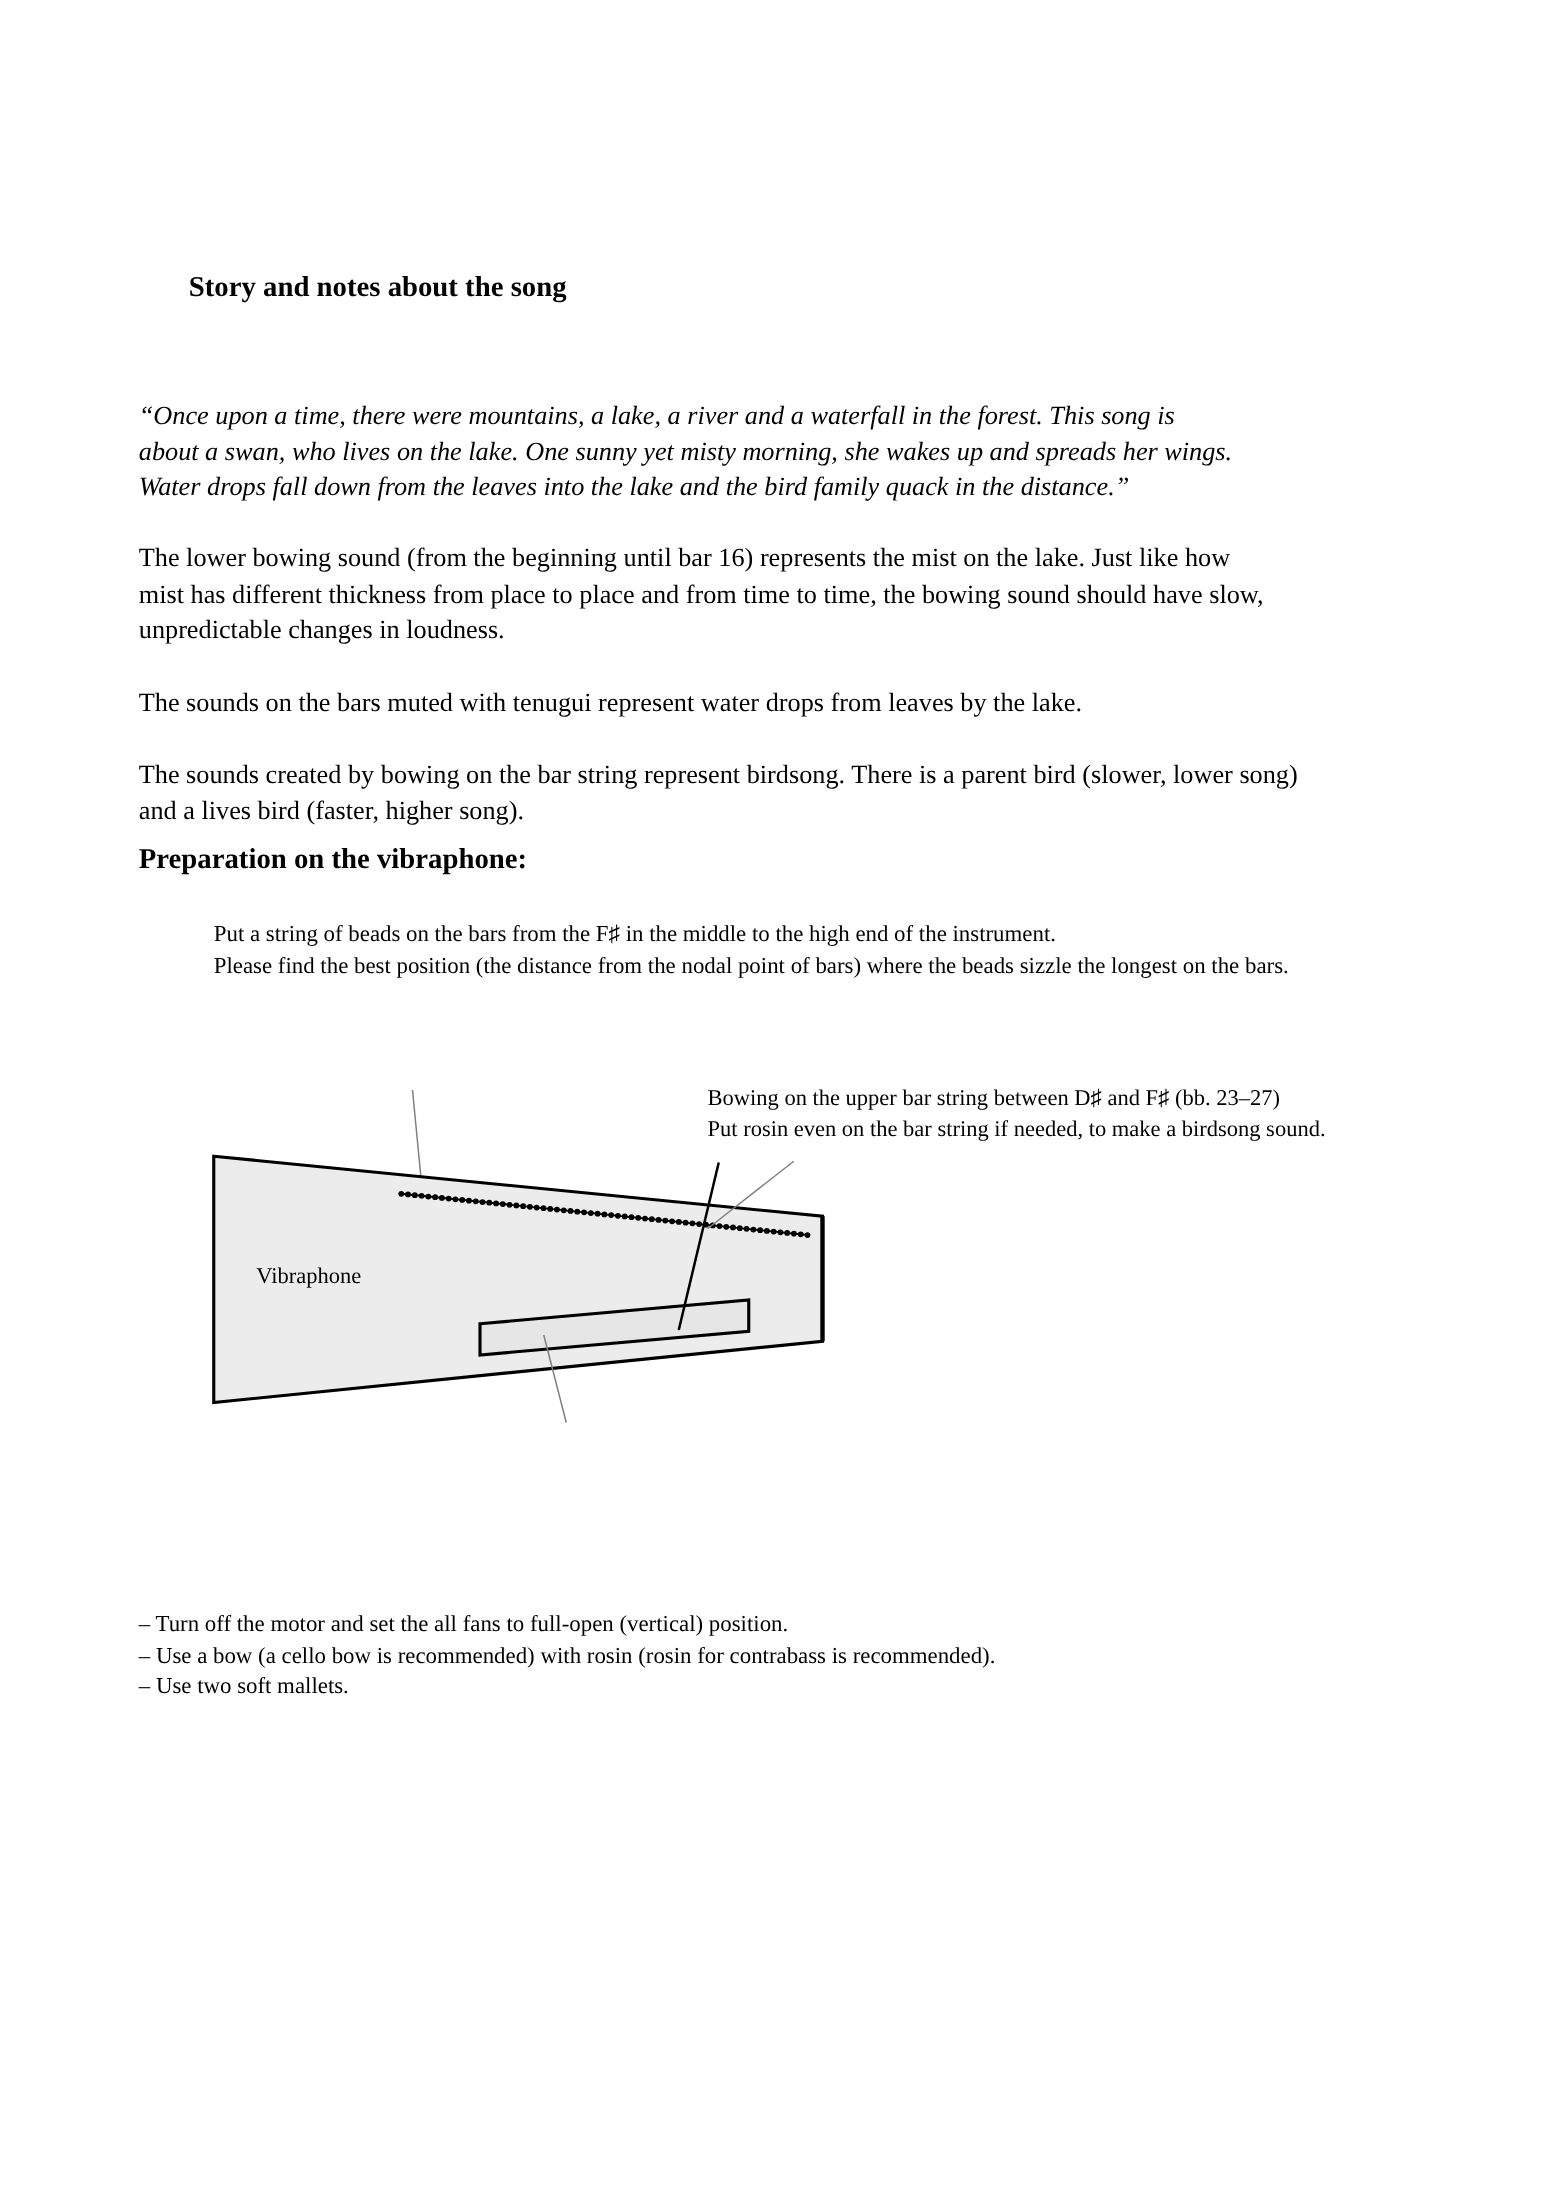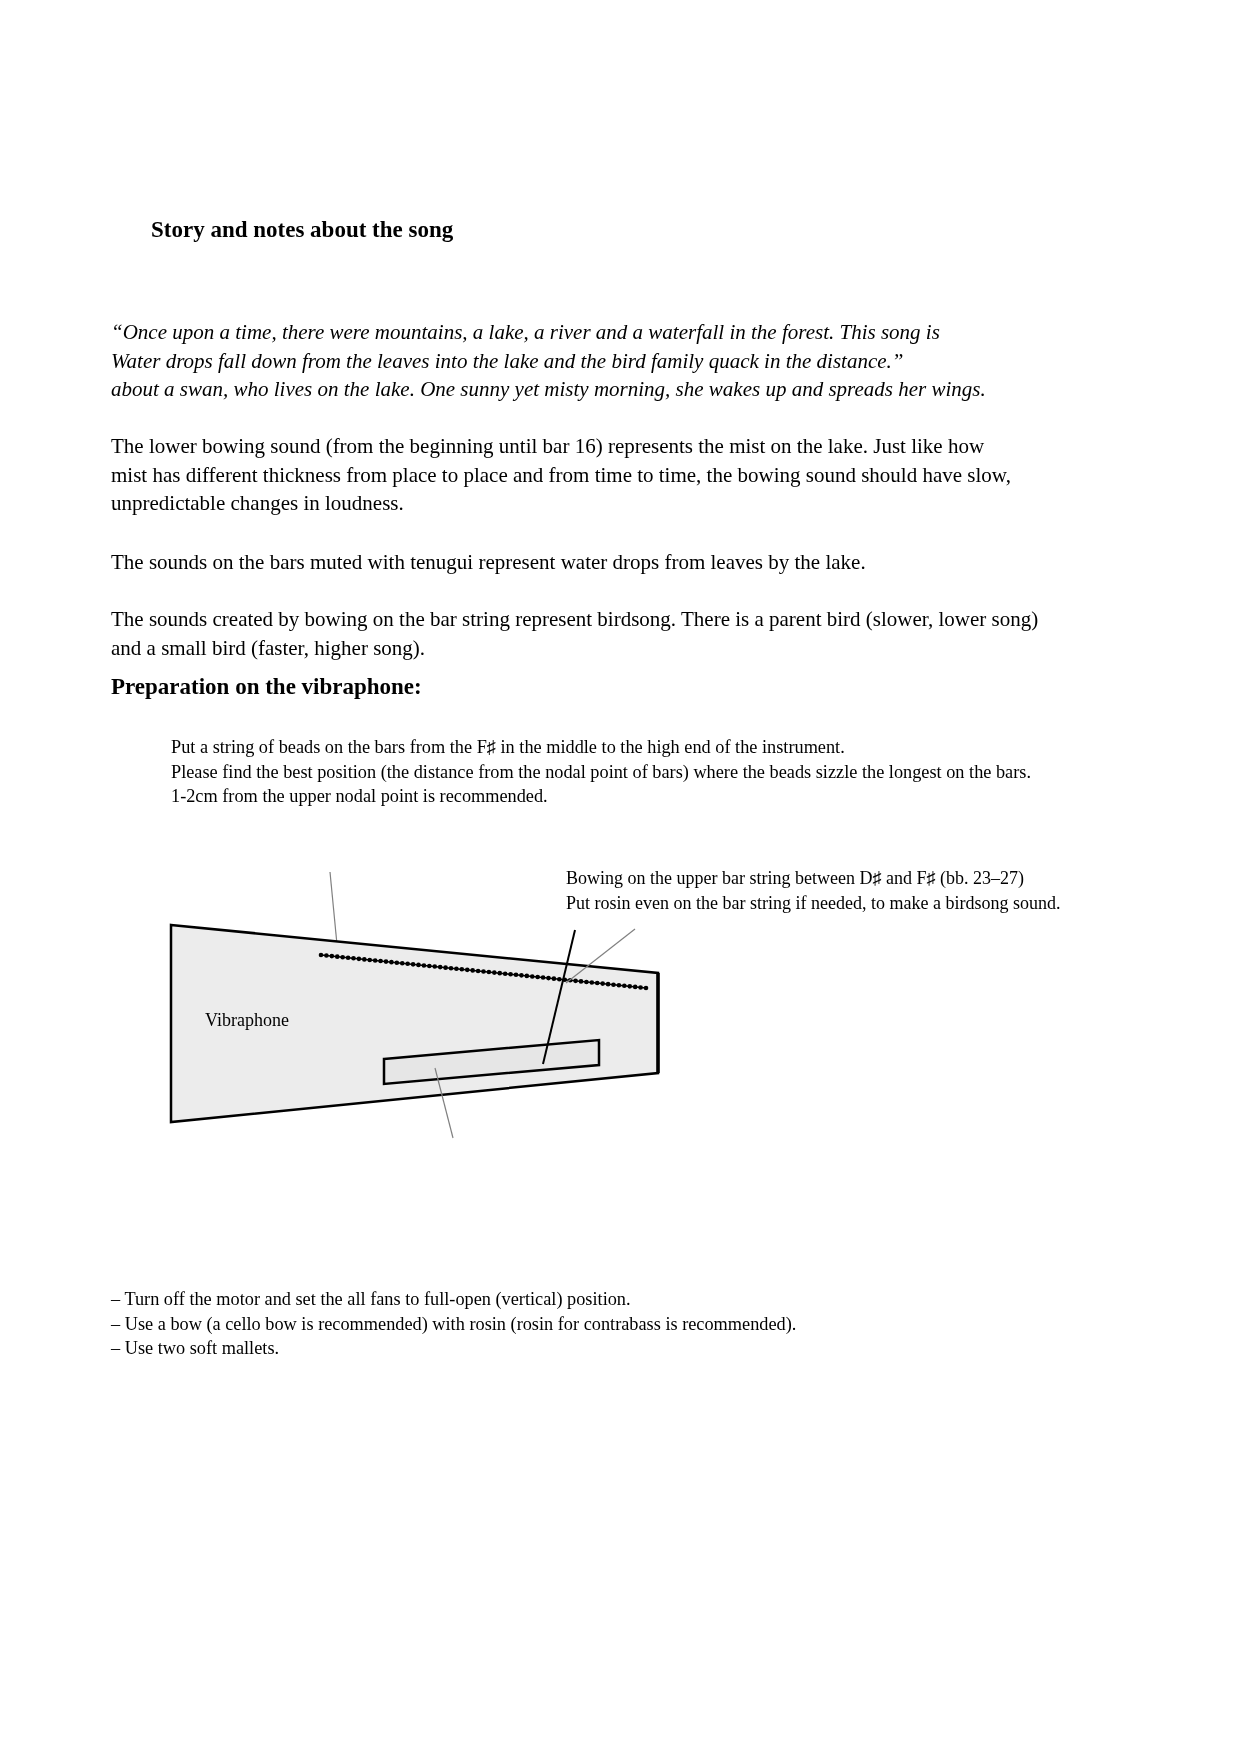--- a/index.html
+++ b/index.html
@@ -13,43 +13,42 @@
     svg { position: absolute; left: 0; top: 0; }
     .lbl { font-size: 18px; line-height: 25px; }
   </style>
 </head>
 <body>
 
 <div class="abs h" style="left:111px; top:217px;margin-left:40px;">Story and notes about the song</div>
 
 <div class="abs body quote" style="left:111px; top:270px;">
   <div>“Once upon a time, there were mountains, a lake, a river and a waterfall in the forest. This song is</div>
+  <div>about a swan, who lives on the lake. One sunny yet misty morning, she wakes up and spreads her wings.</div>
   <div>Water drops fall down from the leaves into the lake and the bird family quack in the distance.”</div>
-  <div>about a swan, who lives on the lake. One sunny yet misty morning, she wakes up and spreads her wings.</div>
 </div>
 
 <div class="abs body" style="left:111px; top:384px;">
   <div>The lower bowing sound (from the beginning until bar 16) represents the mist on the lake. Just like how</div>
   <div>mist has different thickness from place to place and from time to time, the bowing sound should have slow,</div>
   <div>unpredictable changes in loudness.</div>
 </div>
 
 <div class="abs body" style="left:111px; top:500px;">The sounds on the bars muted with tenugui represent water drops from leaves by the lake.</div>
 
 <div class="abs body" style="left:111px; top:557px;">
   <div>The sounds created by bowing on the bar string represent birdsong. There is a parent bird (slower, lower song)</div>
-  <div>and a small bird (faster, higher song).</div>
+  <div>and a lives bird (faster, higher song).</div>
 </div>
 
 <div class="abs h" style="left:111px; top:674px;">Preparation on the vibraphone:</div>
 
 <div class="abs small" style="left:171px; top:735px;">
   <div>Put a string of beads on the bars from the F♯ in the middle to the high end of the instrument.</div>
   <div>Please find the best position (the distance from the nodal point of bars) where the beads sizzle the longest on the bars.</div>
-  <div>1-2cm from the upper nodal point is recommended.</div>
 </div>
 
 <svg width="1240" height="1754">
   <line x1="330" y1="872" x2="338" y2="955" stroke="#808080" stroke-width="1.2"></line>
   <polygon points="171,925 658,973 658,1073 171,1122" fill="#ececec" stroke="#000" stroke-width="2.5"></polygon>
   <line x1="658" y1="973" x2="658" y2="1073" stroke="#000" stroke-width="3.5"></line>
   <g id="beads">
       <line x1="321" y1="955" x2="646" y2="988" stroke="#000" stroke-width="1.5"></line>
       <circle cx="321" cy="955" r="2.3" fill="#000"></circle>
       <circle cx="326.4166666666667" cy="955.55" r="2.3" fill="#000"></circle>

